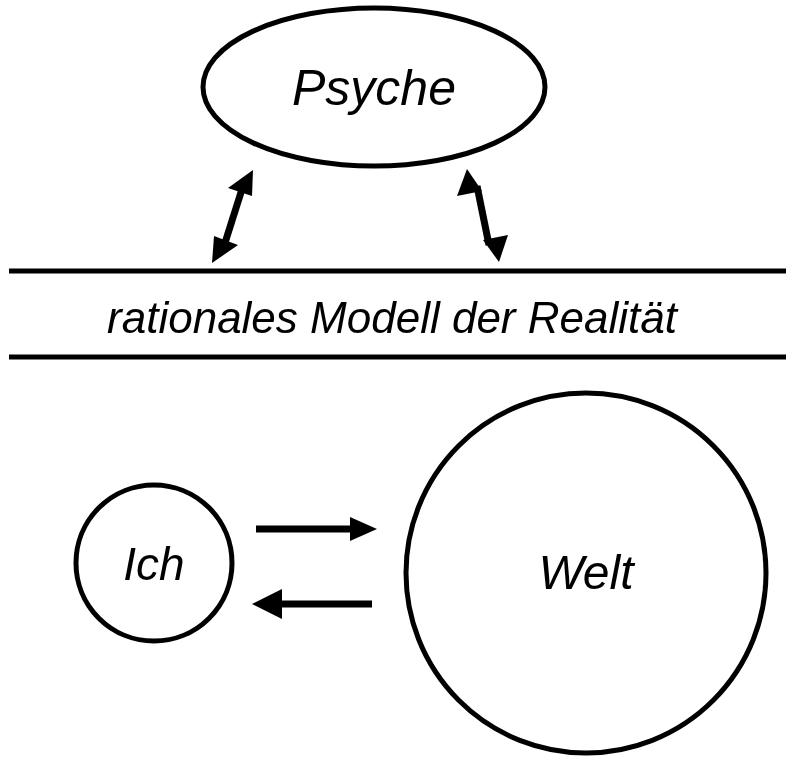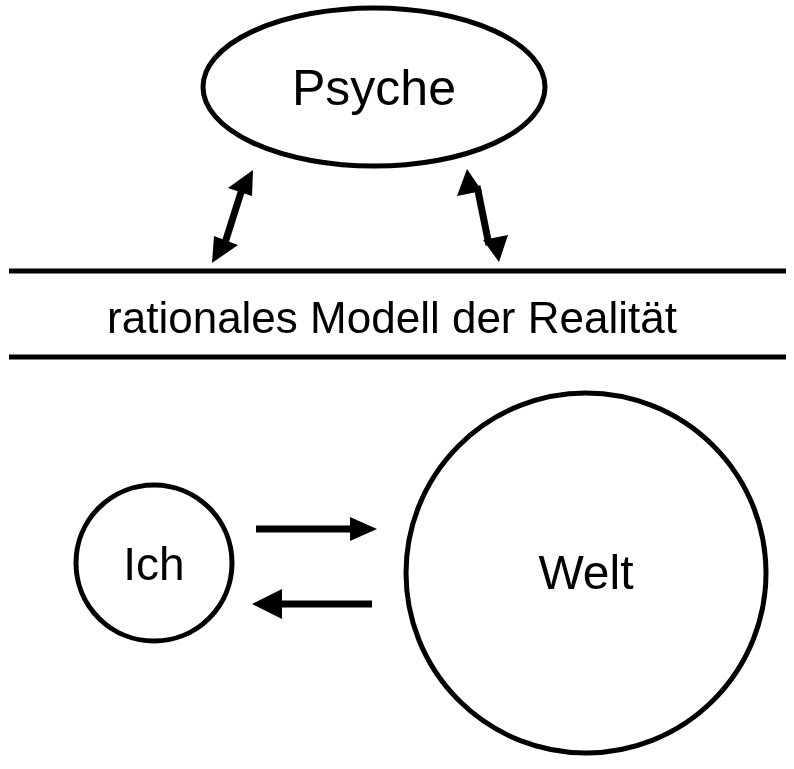--- a/index.html
+++ b/index.html
@@ -12,20 +12,21 @@
     width: 794px;
     height: 769px;
     overflow: hidden;
     font-family: "Liberation Sans", sans-serif;
   }
   #diagram-root {
     position: relative;
     width: 794px;
     height: 769px;
     background: #ffffff;
+    font-style: italic;
   }
   #diagram-svg {
     position: absolute;
     top: 0;
     left: 0;
     width: 794px;
     height: 769px;
     display: block;
   }
   .shape-stroke {

